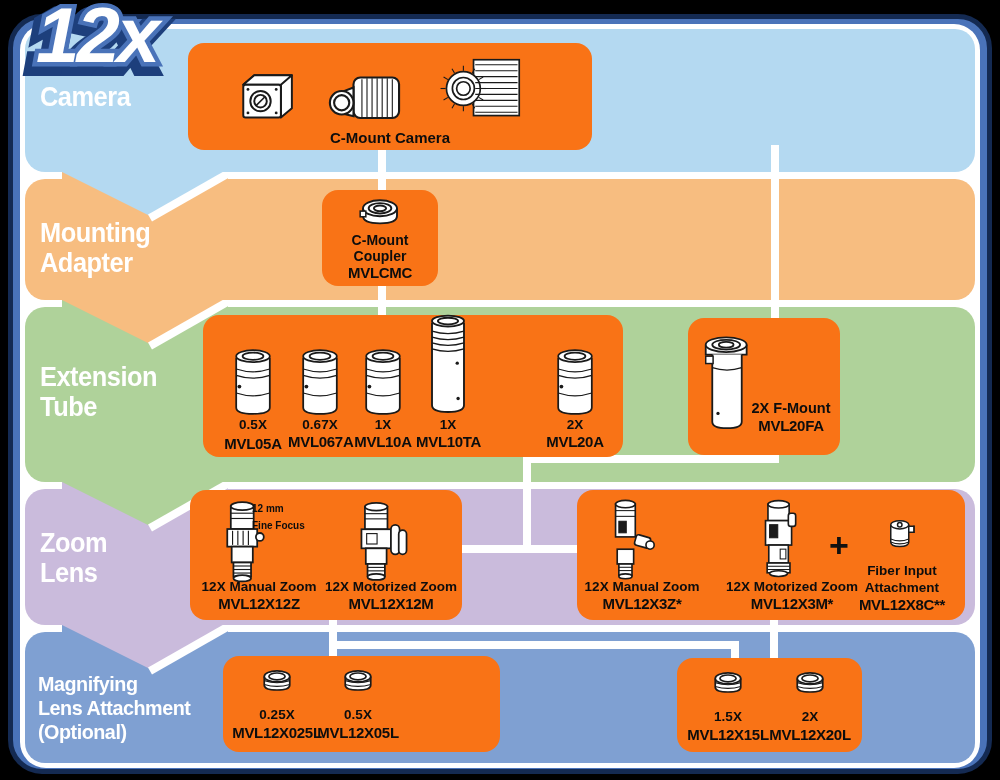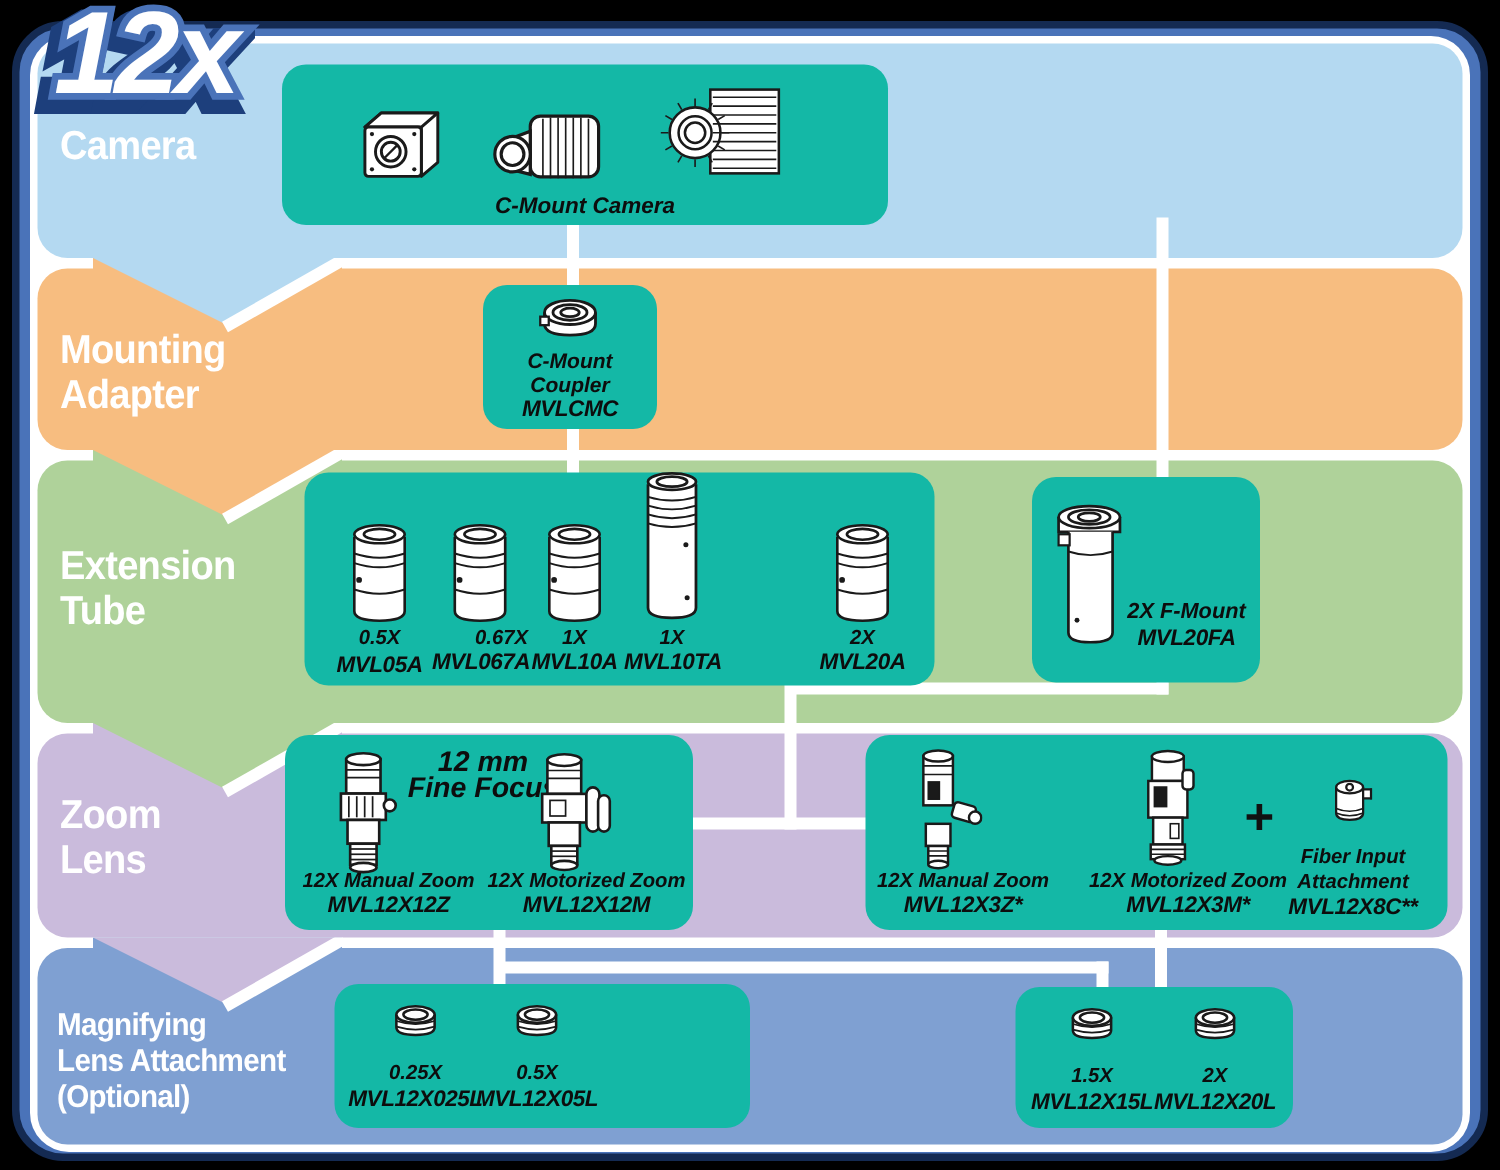--- a/index.html
+++ b/index.html
@@ -4,28 +4,28 @@
 <style>
   html,body{margin:0;padding:0;background:#000;}
   #stage{position:relative;width:1000px;height:780px;background:#000;overflow:hidden;
          font-family:"Liberation Sans",sans-serif;}
   #frame{position:absolute;left:8px;top:14px;width:984px;height:760px;box-sizing:border-box;
          background:#4a73b9;border:5px solid #142a52;border-radius:34px;}
   #bands{position:absolute;left:20px;top:24px;width:960px;height:744px;background:#fff;border-radius:26px;}
   .band{position:absolute;left:5px;width:950px;border-radius:20px;}
   .chev{position:absolute;left:57px;width:190px;height:52px;z-index:5;pointer-events:none;}
   .line{position:absolute;background:#fff;z-index:4;}
-  .box{position:absolute;background:#14b8a6;border-radius:16px;z-index:6;font-style:italic;}
+  .box{position:absolute;background:#f97316;border-radius:16px;z-index:6;}
   .band-label{position:absolute;z-index:7;color:#fff;font-weight:700;line-height:30px;font-size:27px;
               transform:scaleX(.94);transform-origin:left;letter-spacing:-.5px;}
   .band-label.small{font-size:21px;line-height:24px;}
   .lbl{position:absolute;text-align:center;color:#0d0d0d;}
   .desc{font-size:13.5px;font-weight:700;line-height:17px;}
   .part{font-size:15px;font-weight:700;line-height:18px;letter-spacing:-.3px;}
-  .note{position:absolute;text-align:center;font-size:19px;font-weight:700;line-height:17px;color:#0d0d0d;}
+  .note{position:absolute;font-size:10px;font-weight:700;line-height:17px;color:#0d0d0d;}
   .icon{position:absolute;}
   .col{position:absolute;width:64px;text-align:center;}
   .col .icon{position:absolute;left:50%;transform:translateX(-50%);}
   .plus{position:absolute;font-size:34px;font-weight:700;color:#111;}
   .logo-wrap{position:absolute;left:36px;top:-10px;z-index:10;width:300px;height:100px;}
   .logo-layer{position:absolute;left:0;top:0;font-weight:700;font-style:italic;font-size:78px;
               letter-spacing:-3px;font-family:"Liberation Sans",sans-serif;}
   .lg1{color:#1d3f7c;-webkit-text-stroke:16px #1d3f7c;transform:translate(-5px,6px);}
   .lg2{color:#4a73b9;-webkit-text-stroke:9px #4a73b9;}
   .lg3{color:#fff;}
@@ -206,21 +206,21 @@
               <ellipse cx="30" cy="14" rx="21" ry="7.5"></ellipse>
               <ellipse cx="30" cy="14" rx="13" ry="4.5"></ellipse>
             </g>
             <g stroke="#1a1a1a" stroke-width="1.6" fill="none">
               <path d="M9,30 Q30,37 51,30"></path>
               <path d="M9,38 Q30,45 51,38"></path>
               <path d="M9,60 Q30,67 51,60"></path>
             </g>
             <circle cx="13" cy="52" r="2.4" fill="#1a1a1a"></circle>
           </svg></span>
-      <div class="lbl desc" style="left:0;width:100%;top:101px;text-align:right;">0.67X</div>
+      <div class="lbl desc" style="left:0;width:100%;top:101px;">0.67X</div>
       <div class="lbl part" style="left:0;width:100%;top:118px;">MVL067A</div>
     </div>
     <div class="col" style="left:148px;top:0;height:142px;">
       <span class="icon" style="top:30px;"><svg viewBox="0 0 60 90" width="56" height="72">
             <g fill="#fff" stroke="#1a1a1a" stroke-width="2.2">
               <path d="M9,16 L9,78 Q9,86 30,86 Q51,86 51,78 L51,16"></path>
               <ellipse cx="30" cy="14" rx="21" ry="7.5"></ellipse>
               <ellipse cx="30" cy="14" rx="13" ry="4.5"></ellipse>
             </g>
             <g stroke="#1a1a1a" stroke-width="1.6" fill="none">

